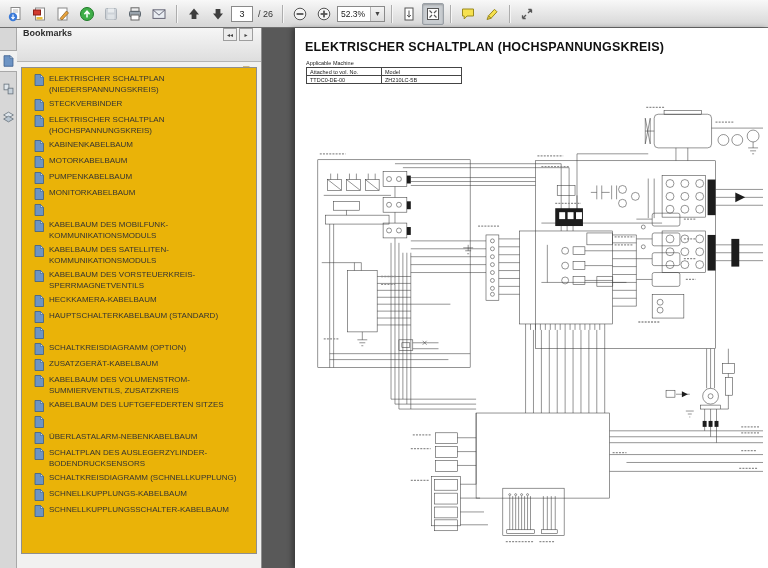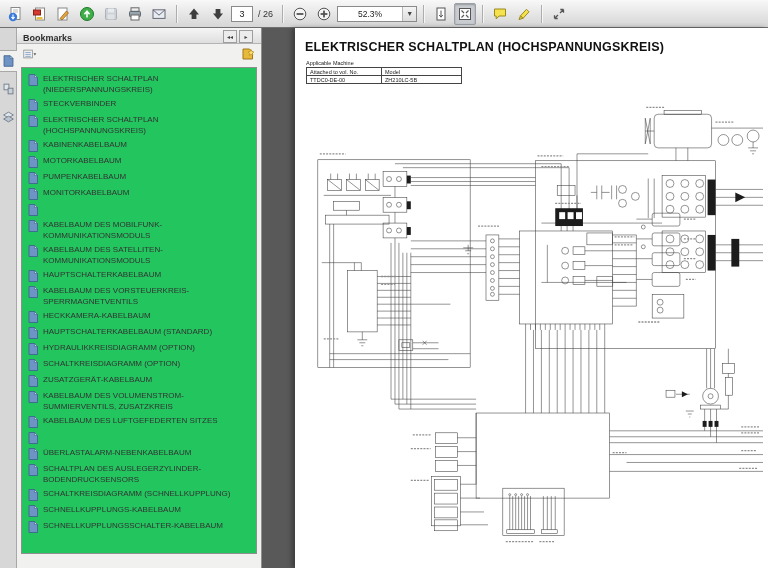--- a/index.html
+++ b/index.html
@@ -17,52 +17,52 @@
   .tb-btn svg { width:16px; height:16px; }
   .tb-btn.pressed { background:#c9cdd1; border:1px solid #9aa0a6;
     box-shadow:inset 0 1px 2px rgba(0,0,0,.25); }
   .tb-sep { width:1px; height:18px; background:#adadad; margin:0 4px;
     box-shadow:1px 0 0 #f6f6f6; }
   .page-input { width:22px; height:16px; font-size:9px; text-align:center;
     border:1px solid #8a8a8a; background:#fff; color:#222; }
   .page-total { font-size:9px; color:#333; margin:0 3px; }
   .zoom-box { display:flex; align-items:center; height:16px;
     border:1px solid #8a8a8a; background:#fff; }
-  .zoom-box .zv { font-size:8.5px; color:#222; padding:0 20px; min-width:32px; }
+  .zoom-box .zv { font-size:8.5px; color:#222; padding:0 3px; min-width:32px; }
   .zoom-box .caret { font-size:7px; color:#444; padding:0 3px; height:100%;
     display:flex; align-items:center; border-left:1px solid #b5b5b5;
     background:linear-gradient(#f4f4f4,#ddd); }
 
   
   .navtabs { position:absolute; left:0; top:28px; width:17px; height:540px;
     background:#d7d7d7; border-right:1px solid #a8a8a8; padding-top:22px;
     display:flex; flex-direction:column; align-items:center; gap:6px; }
   .nav-tab { width:17px; height:22px; display:flex; align-items:center;
     justify-content:center; }
   .nav-tab svg { width:13px; height:14px; }
   .nav-tab.active { background:#f1f1f0; border-top:1px solid #a8a8a8;
     border-bottom:1px solid #a8a8a8; }
 
   
   .panel { position:absolute; left:17px; top:28px; width:245px; height:540px;
     background:#f1f1f0; border-right:1px solid #8f8f8f; }
-  .panel-header { height:16px; background:linear-gradient(#f6f6f6,#dedede);
-    border-bottom:1px solid #b4b4b4; display:flex; align-items:flex-end;
+  .panel-header { height:34px; background:linear-gradient(#f6f6f6,#dedede);
+    border-bottom:1px solid #b4b4b4; display:flex; align-items:flex-start;
     padding:0 8px 0 6px; }
   .panel-title { font-size:9px; font-weight:bold; color:#2e2e2e; flex:1; }
   .ph-btn { width:14px; height:13px; border:1px solid #9e9e9e; background:#ececec;
     font-size:6px; color:#444; display:flex; align-items:center;
     justify-content:center; margin-left:2px; }
   .panel-tools { height:19px; display:flex; align-items:center;
     padding:0 6px; justify-content:space-between; }
   .pt-btn { display:flex; align-items:center; }
   .pt-btn svg { width:14px; height:12px; }
   .bm-list { position:absolute; left:4px; right:4px; top:39px; bottom:14px;
-    background:#22c55e; border:1px solid #8f8f8f; overflow:hidden;
-    padding:4px 2px 0 6px; }
+    background:#eab308; border:1px solid #8f8f8f; overflow:hidden;
+    padding:4px 2px 0 12px; }
   .bm-item { display:flex; align-items:flex-start; padding:2px 0; }
   .bm-ico { width:10px; height:12px; flex:0 0 10px; margin-top:0; }
   .bm-label { font-size:8px; line-height:10.5px; color:#333; margin-left:5px;
     width:190px; }
 
   
   .canvas { position:absolute; left:262px; top:28px; width:506px; height:540px;
     background:#595959; }
   .page { position:absolute; left:33px; top:0; width:473px; height:540px;
     background:#fff; box-shadow:-3px 0 5px rgba(0,0,0,.35); }
@@ -318,27 +318,20 @@
     </div>
 
     <div class="bm-item">
       <svg class="bm-ico" viewBox="0 0 10 12">
             <path d="M1 .5 H6.5 L9.5 3.5 V11.5 H1 Z" fill="#6d94c4" stroke="#3b5e8c" stroke-width=".8"></path>
             <path d="M6.5 .5 V3.5 H9.5 Z" fill="#c8d8ea" stroke="#3b5e8c" stroke-width=".6"></path>
           </svg>
       <span class="bm-label">KABELBAUM DES SATELLITEN-KOMMUNIKATIONSMODULS</span>
     </div>
 
-    <div class="bm-item">
-      <svg class="bm-ico" viewBox="0 0 10 12">
-            <path d="M1 .5 H6.5 L9.5 3.5 V11.5 H1 Z" fill="#6d94c4" stroke="#3b5e8c" stroke-width=".8"></path>
-            <path d="M6.5 .5 V3.5 H9.5 Z" fill="#c8d8ea" stroke="#3b5e8c" stroke-width=".6"></path>
-          </svg>
-      <span class="bm-label">HAUPTSCHALTERKABELBAUM</span>
-    </div>
 
     <div class="bm-item">
       <svg class="bm-ico" viewBox="0 0 10 12">
             <path d="M1 .5 H6.5 L9.5 3.5 V11.5 H1 Z" fill="#6d94c4" stroke="#3b5e8c" stroke-width=".8"></path>
             <path d="M6.5 .5 V3.5 H9.5 Z" fill="#c8d8ea" stroke="#3b5e8c" stroke-width=".6"></path>
           </svg>
       <span class="bm-label">KABELBAUM DES VORSTEUERKREIS-SPERRMAGNETVENTILS</span>
     </div>
 
     <div class="bm-item">
@@ -355,21 +348,20 @@
             <path d="M6.5 .5 V3.5 H9.5 Z" fill="#c8d8ea" stroke="#3b5e8c" stroke-width=".6"></path>
           </svg>
       <span class="bm-label">HAUPTSCHALTERKABELBAUM (STANDARD)</span>
     </div>
 
     <div class="bm-item">
       <svg class="bm-ico" viewBox="0 0 10 12">
             <path d="M1 .5 H6.5 L9.5 3.5 V11.5 H1 Z" fill="#6d94c4" stroke="#3b5e8c" stroke-width=".8"></path>
             <path d="M6.5 .5 V3.5 H9.5 Z" fill="#c8d8ea" stroke="#3b5e8c" stroke-width=".6"></path>
           </svg>
-      <span class="bm-label">HYDRAULIKKREISDIAGRAMM (OPTION)</span>
     </div>
 
     <div class="bm-item">
       <svg class="bm-ico" viewBox="0 0 10 12">
             <path d="M1 .5 H6.5 L9.5 3.5 V11.5 H1 Z" fill="#6d94c4" stroke="#3b5e8c" stroke-width=".8"></path>
             <path d="M6.5 .5 V3.5 H9.5 Z" fill="#c8d8ea" stroke="#3b5e8c" stroke-width=".6"></path>
           </svg>
       <span class="bm-label">SCHALTKREISDIAGRAMM (OPTION)</span>
     </div>
 

